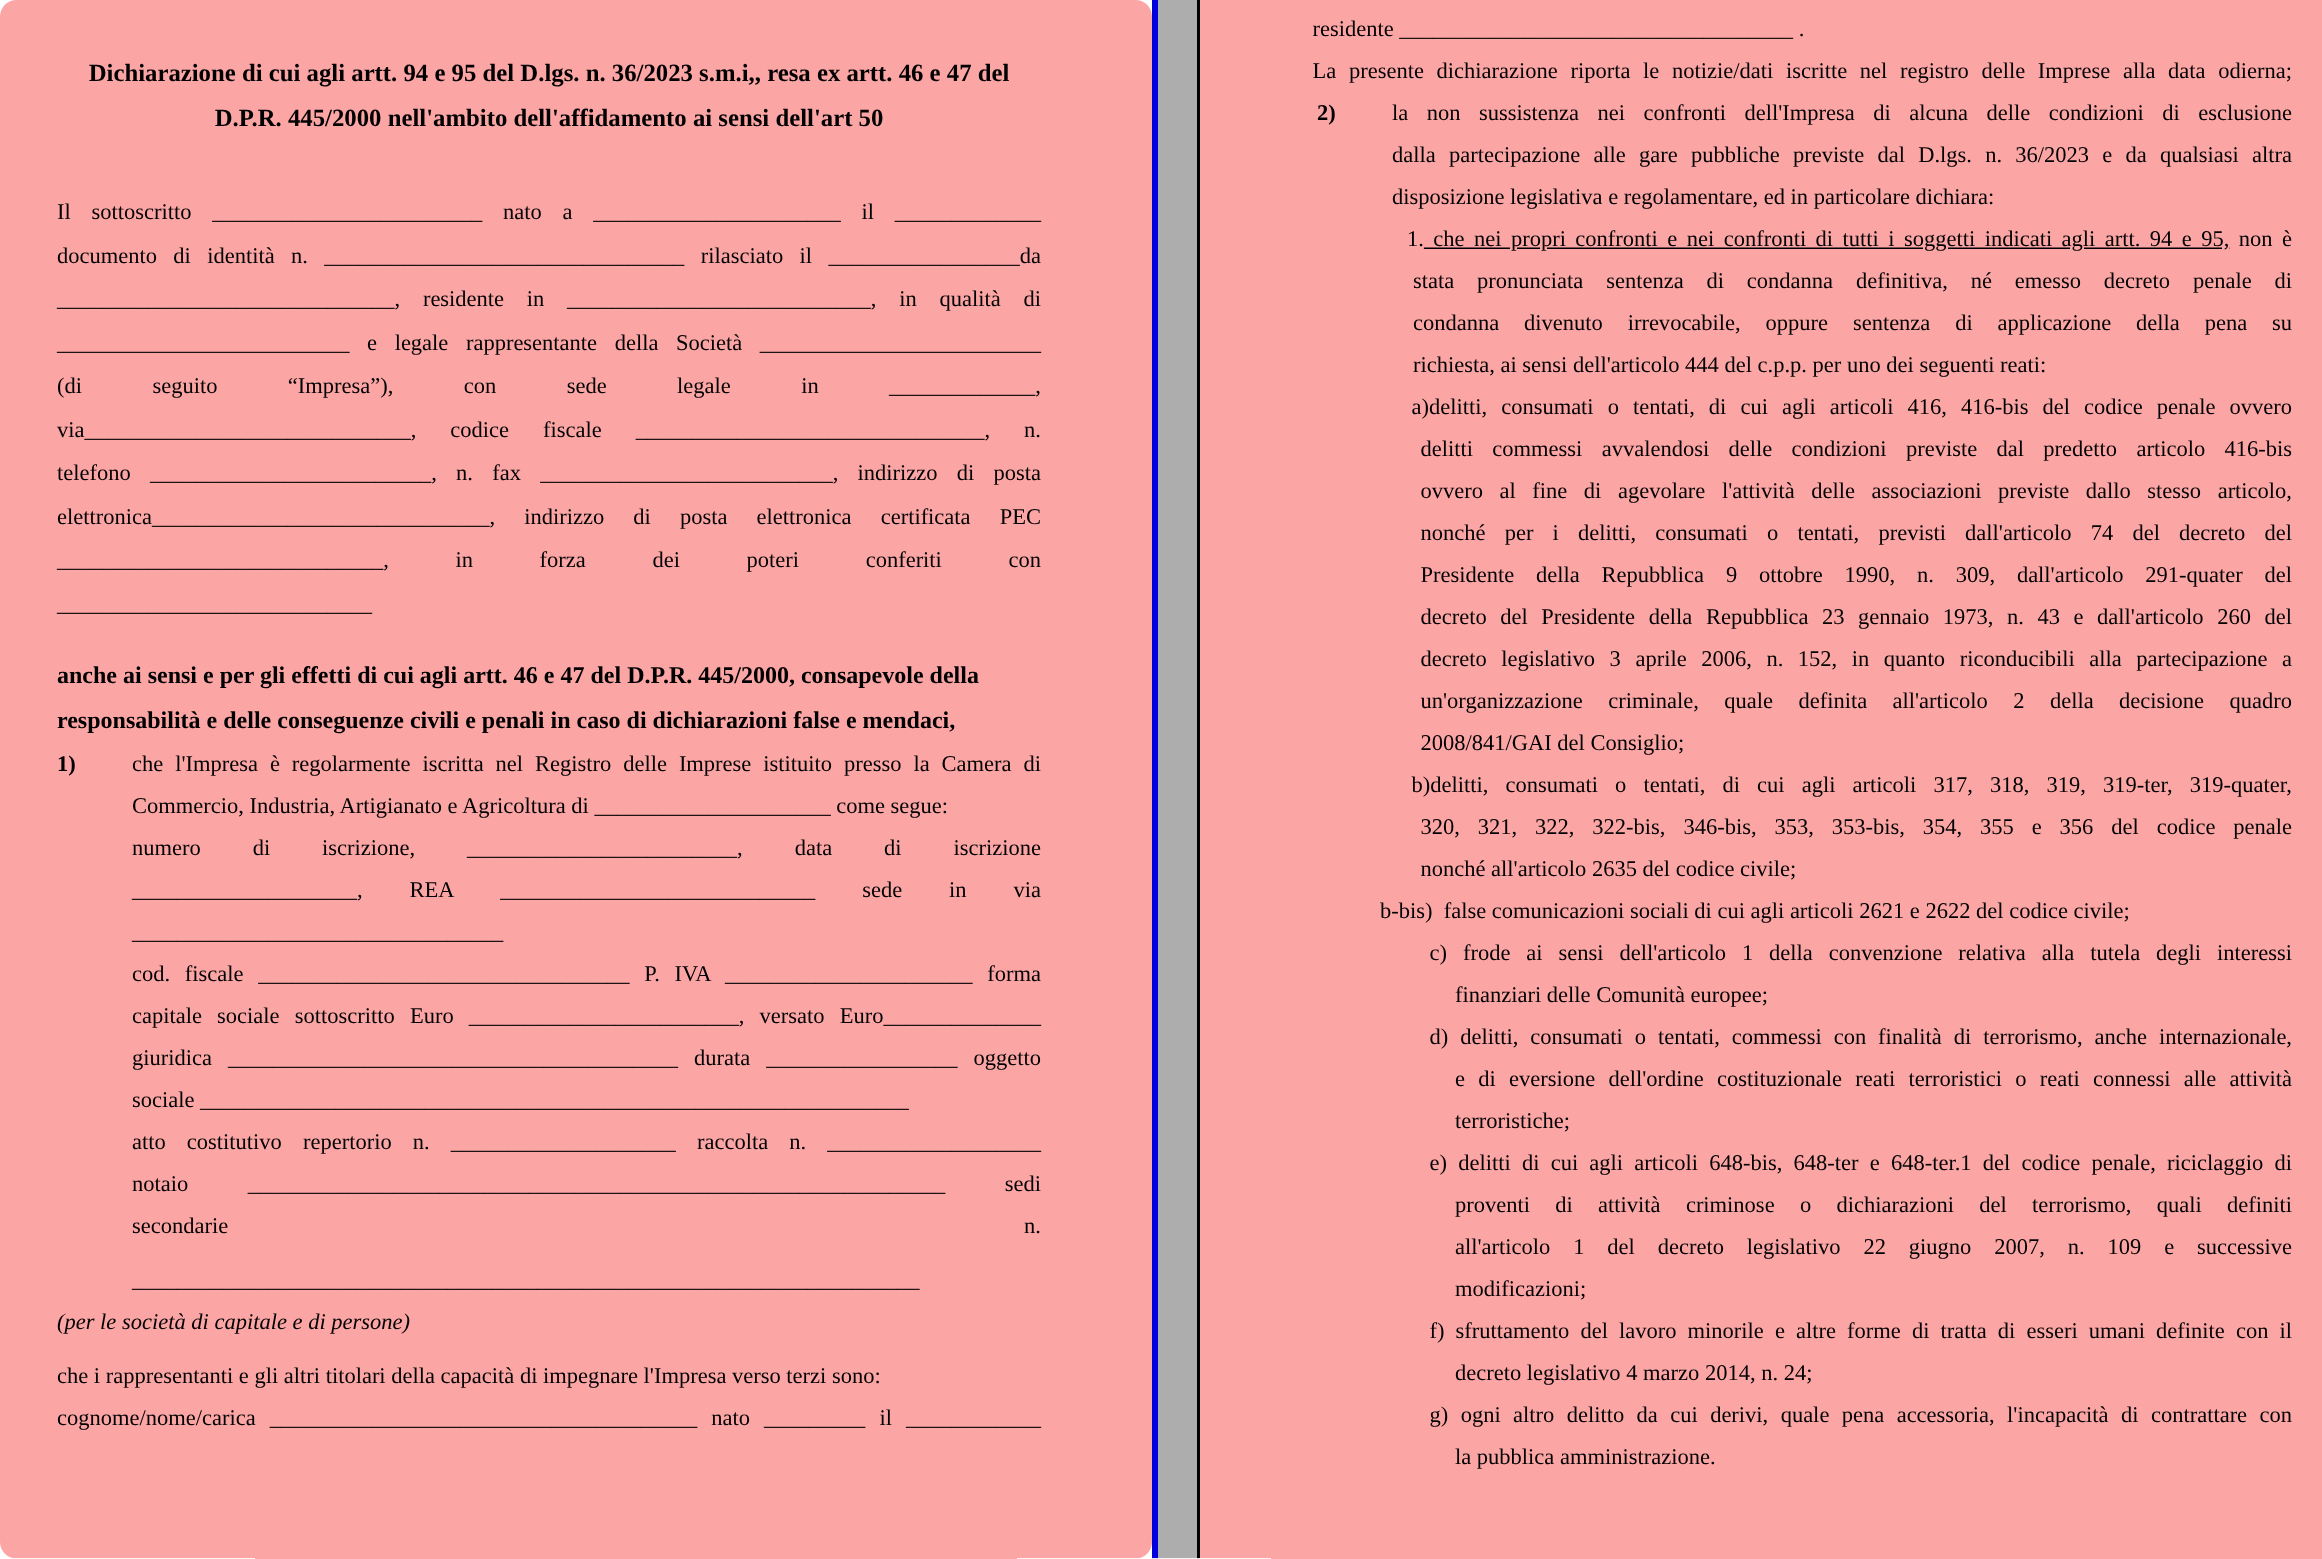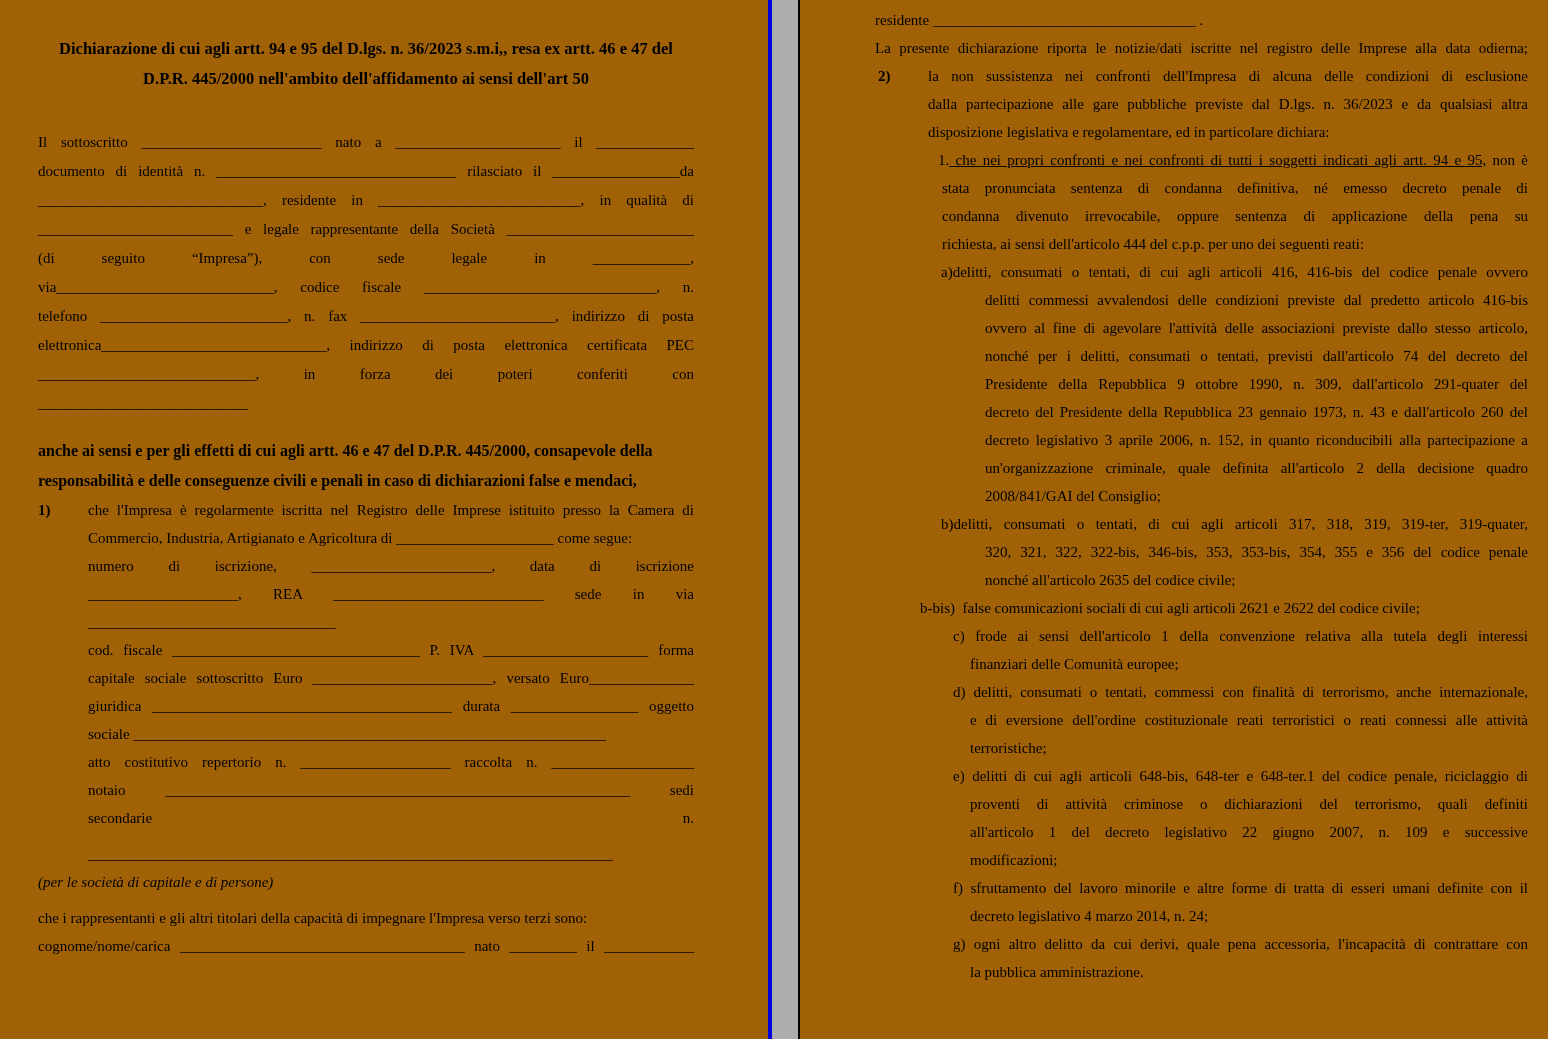--- a/index.html
+++ b/index.html
@@ -3,22 +3,22 @@
 <meta charset="utf-8">
 <style>
   html,body { margin:0; padding:0; background:#fff; }
   .doc {
     width:1548px; height:1039px;
     display:flex; flex-direction:row;
     background:#fff; overflow:hidden;
     font-family:"Liberation Serif","DejaVu Serif",serif;
     font-size:15px; color:#000;
   }
-  .page { background:#a16207; box-sizing:border-box; }
-  .page-left  { width:768px; padding:34px 74px 0 38px; }
+  .page { background:#fca5a5; box-sizing:border-box; }
+  .page-left  { width:768px; padding:34px 74px 0 38px;border-radius:11px; }
   .page-right { width:748px; padding:6px 20px 0 75px; }
   .sep-blue  { width:4px;  background:#0000dd; }
   .sep-gray  { width:26px; background:#adadad; }
   .sep-black { width:2px;  background:#000000; }
 
   .line { white-space:normal; }
   .j { text-align:justify; text-align-last:justify; }
   .u { text-decoration:underline; }
   .mk { font-weight:bold; position:absolute; }
 
@@ -35,21 +35,21 @@
   .reps-block { line-height:28px; margin-top:8px; }
 
   
   .r { line-height:28px; }
   .item2-block .line { margin-left:53px; }
   .item2-block .first { position:relative; }
   .item2-block .mk { left:-50px; }
   .s1   { margin-left:63px; }
   .s-c  { margin-left:67px; }
   .ca-f { margin-left:66px; }
-  .ca-c { margin-left:110px; }
+  .ca-c { margin-left:72px; }
   .bbis { margin-left:45px; }
   .cg-f { margin-left:78px; }
   .cg-c { margin-left:95px; }
 </style>
 </head>
 <body>
 
 <div class="doc">
 
   <div class="page page-left">

